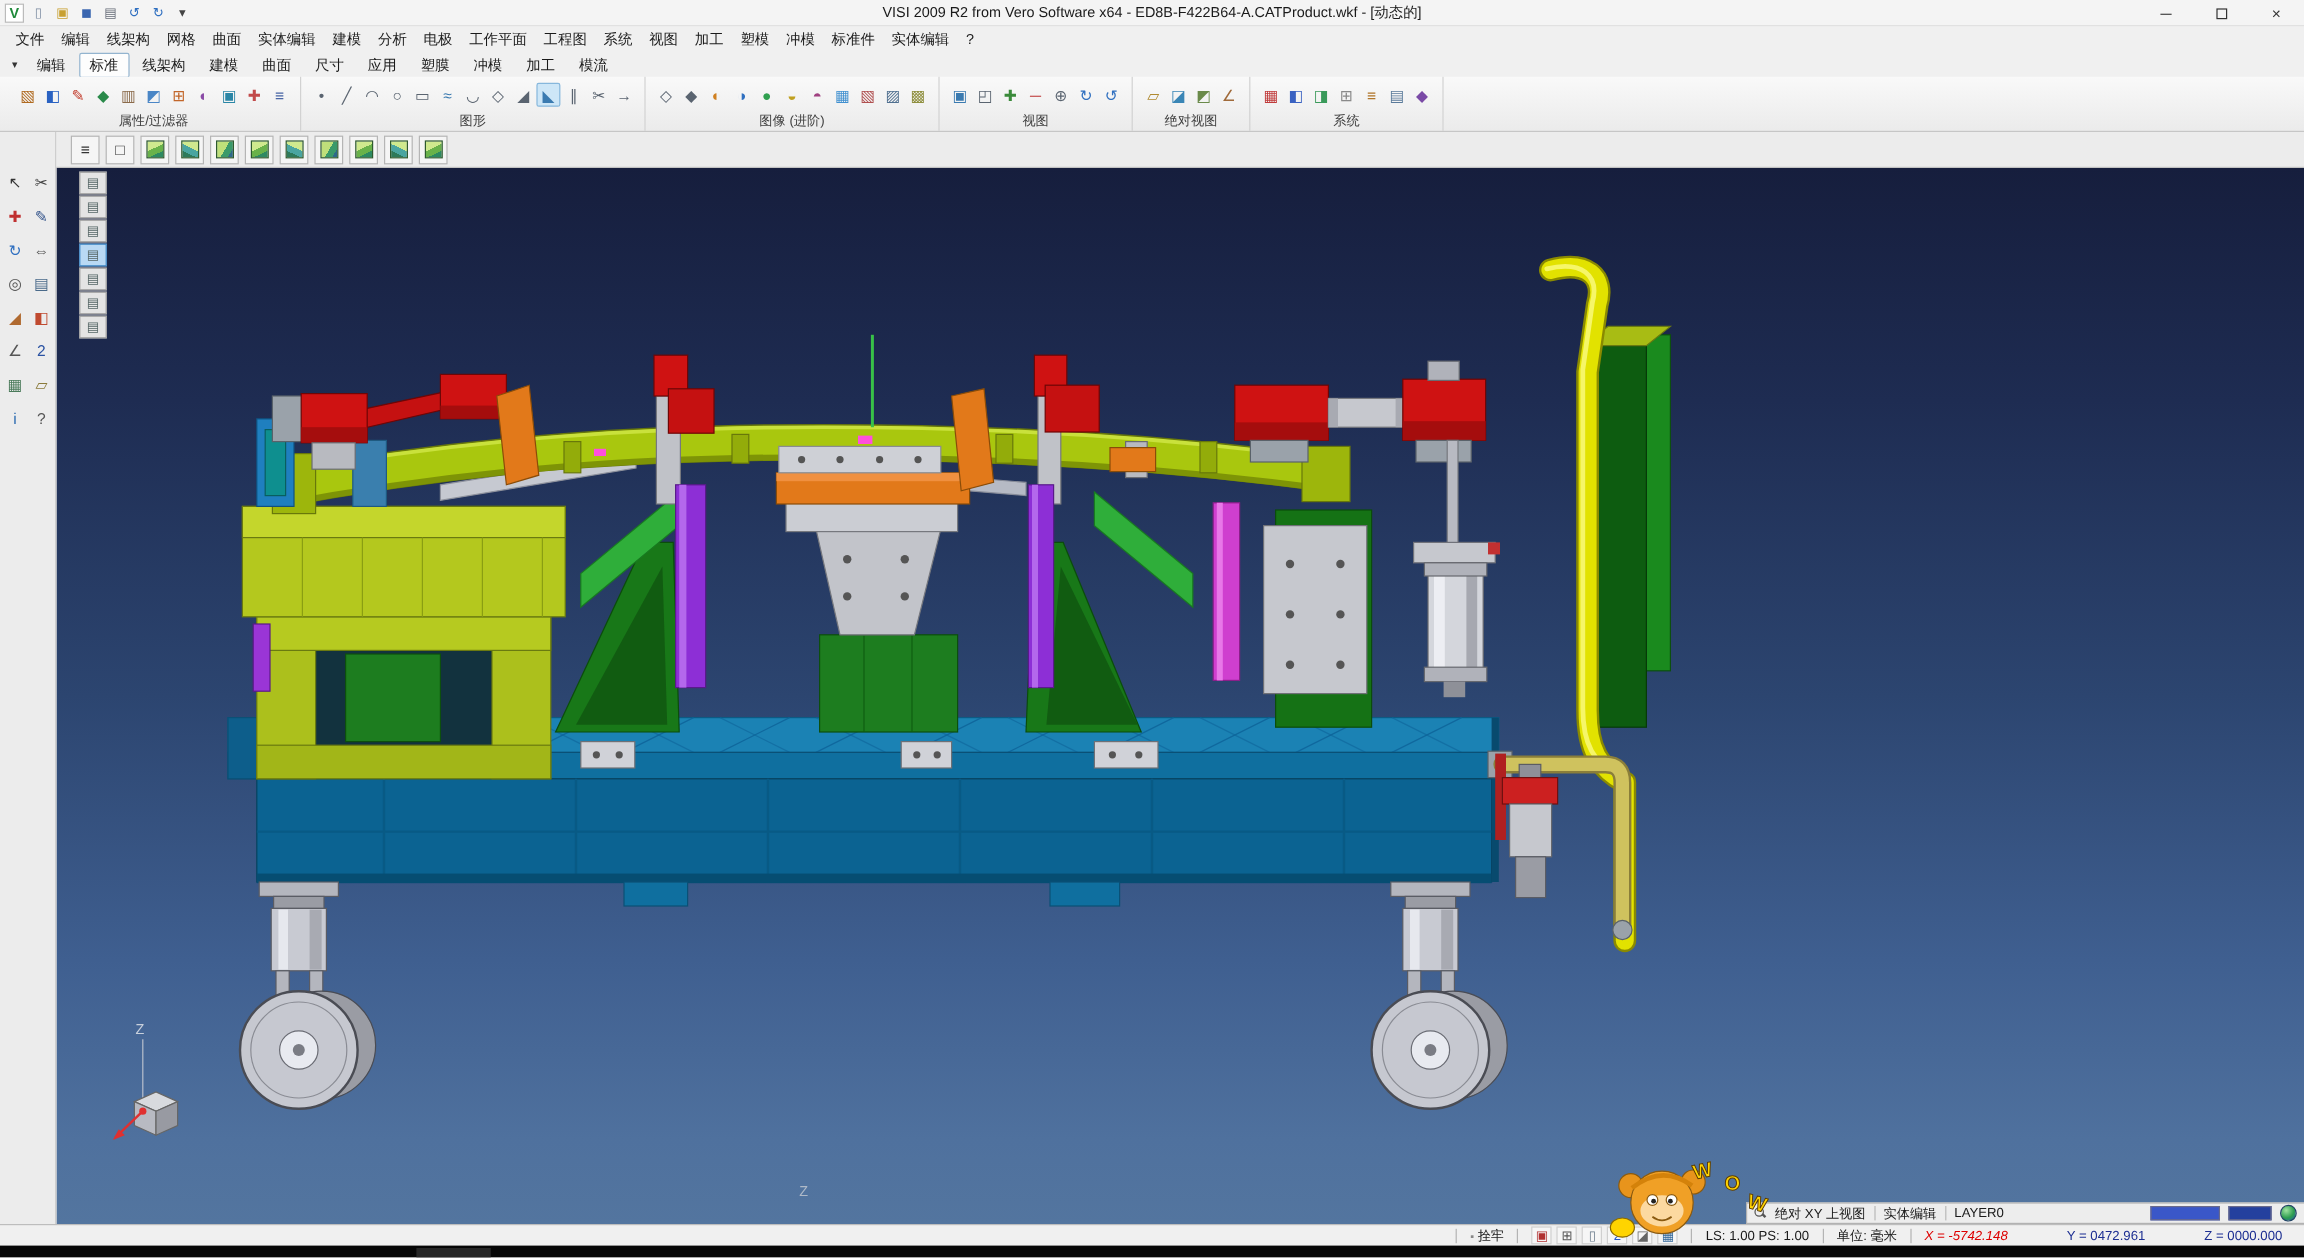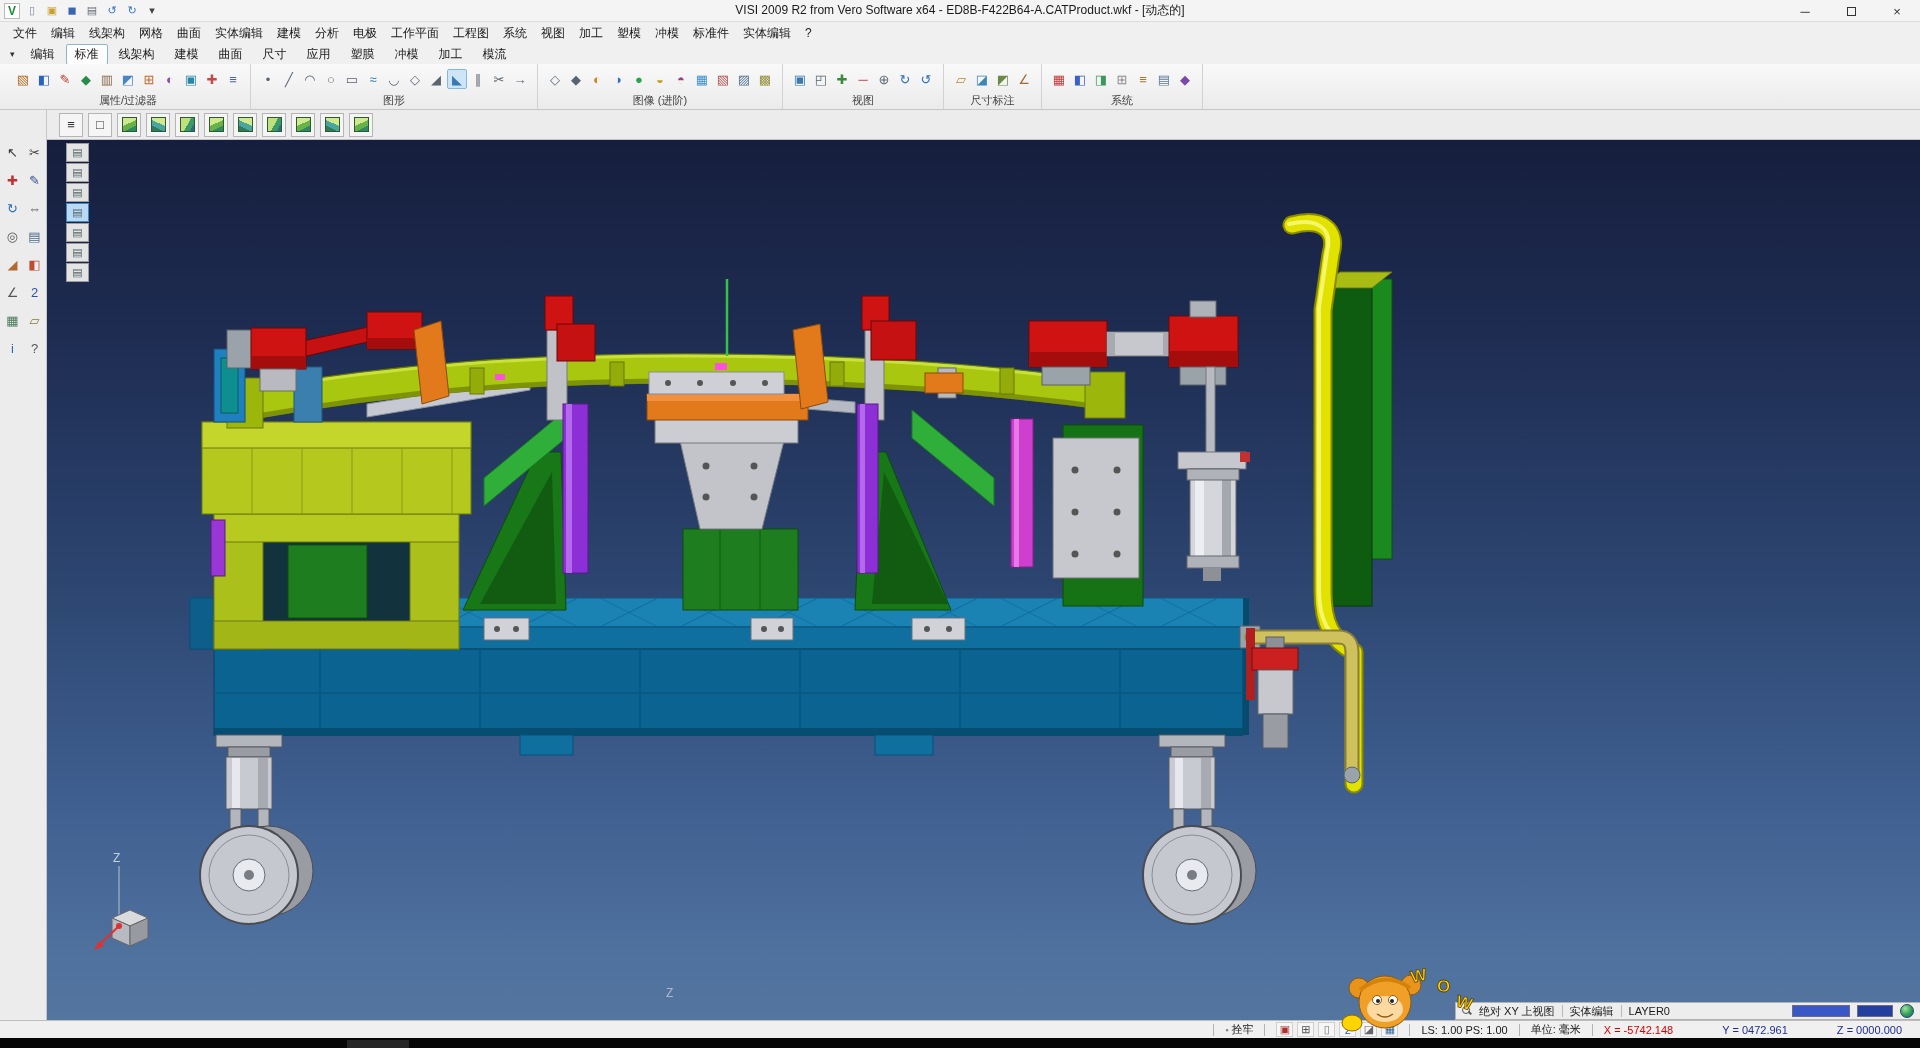--- a/index.html
+++ b/index.html
@@ -74,21 +74,21 @@
   .sw1 { width:58px; margin-left:auto; }
   .sw2 { width:36px; }
   .world-icon { width:14px; height:14px; border-radius:50%; background:radial-gradient(circle at 35% 30%,#9fe3a0,#2e9e50 55%,#1d5fa8); border:1px solid #246; flex:none; }
 
   
   .statusbar { position:absolute; left:0; right:0; top:1020px; height:18px; background:#f0f0f0; border-top:1px solid #bdbdbd; display:flex; align-items:center; justify-content:flex-end; font-size:11px; color:#1a1a1a; z-index:5; padding-right:8px; }
   .sb-sep { width:1px; height:12px; background:#b4b4b4; margin:0 11px; }
   .sb-icons { display:flex; gap:4px; }
   .sb-icon { width:17px; height:15px; display:flex; align-items:center; justify-content:center; font-size:11px; border:1px solid #cfcfcf; background:#f6f6f6; }
   .pin-glyph { font-size:9px; color:#888; margin-right:3px; }
-  .coord-x { color:#dd0000; }
+  .coord-x { color:#dd0000;font-style:italic; }
   .coord-yz { color:#1d2f92;margin-left:36px; }
   .coords span { margin-right:10px; }
 
   
   .taskbar { position:absolute; left:0; right:0; bottom:0; height:10px; background:#060606; z-index:9; }
   .task-seg { position:absolute; left:347px; top:2px; width:62px; height:8px; background:#262626; }
 </style>
 </head>
 <body>
 
@@ -329,21 +329,21 @@
         <span class="ricon" style="color: rgb(58, 134, 182);">
           <span class="g">◪</span>
         </span>
         <span class="ricon" style="color: rgb(106, 138, 74);">
           <span class="g">◩</span>
         </span>
         <span class="ricon" style="color: rgb(160, 106, 58);">
           <span class="g">∠</span>
         </span>
       </div>
-    <span class="rgroup-label">尺寸标注</span>
+    <span class="rgroup-label">绝对视图</span>
   </div>
   <div class="rgroup">
     <div class="rgroup-icons">
 
     <span class="ricon" style="color: rgb(192, 58, 58);">
           <span class="g">▦</span>
         </span>
         <span class="ricon" style="color: rgb(58, 98, 194);">
           <span class="g">◧</span>
         </span>

